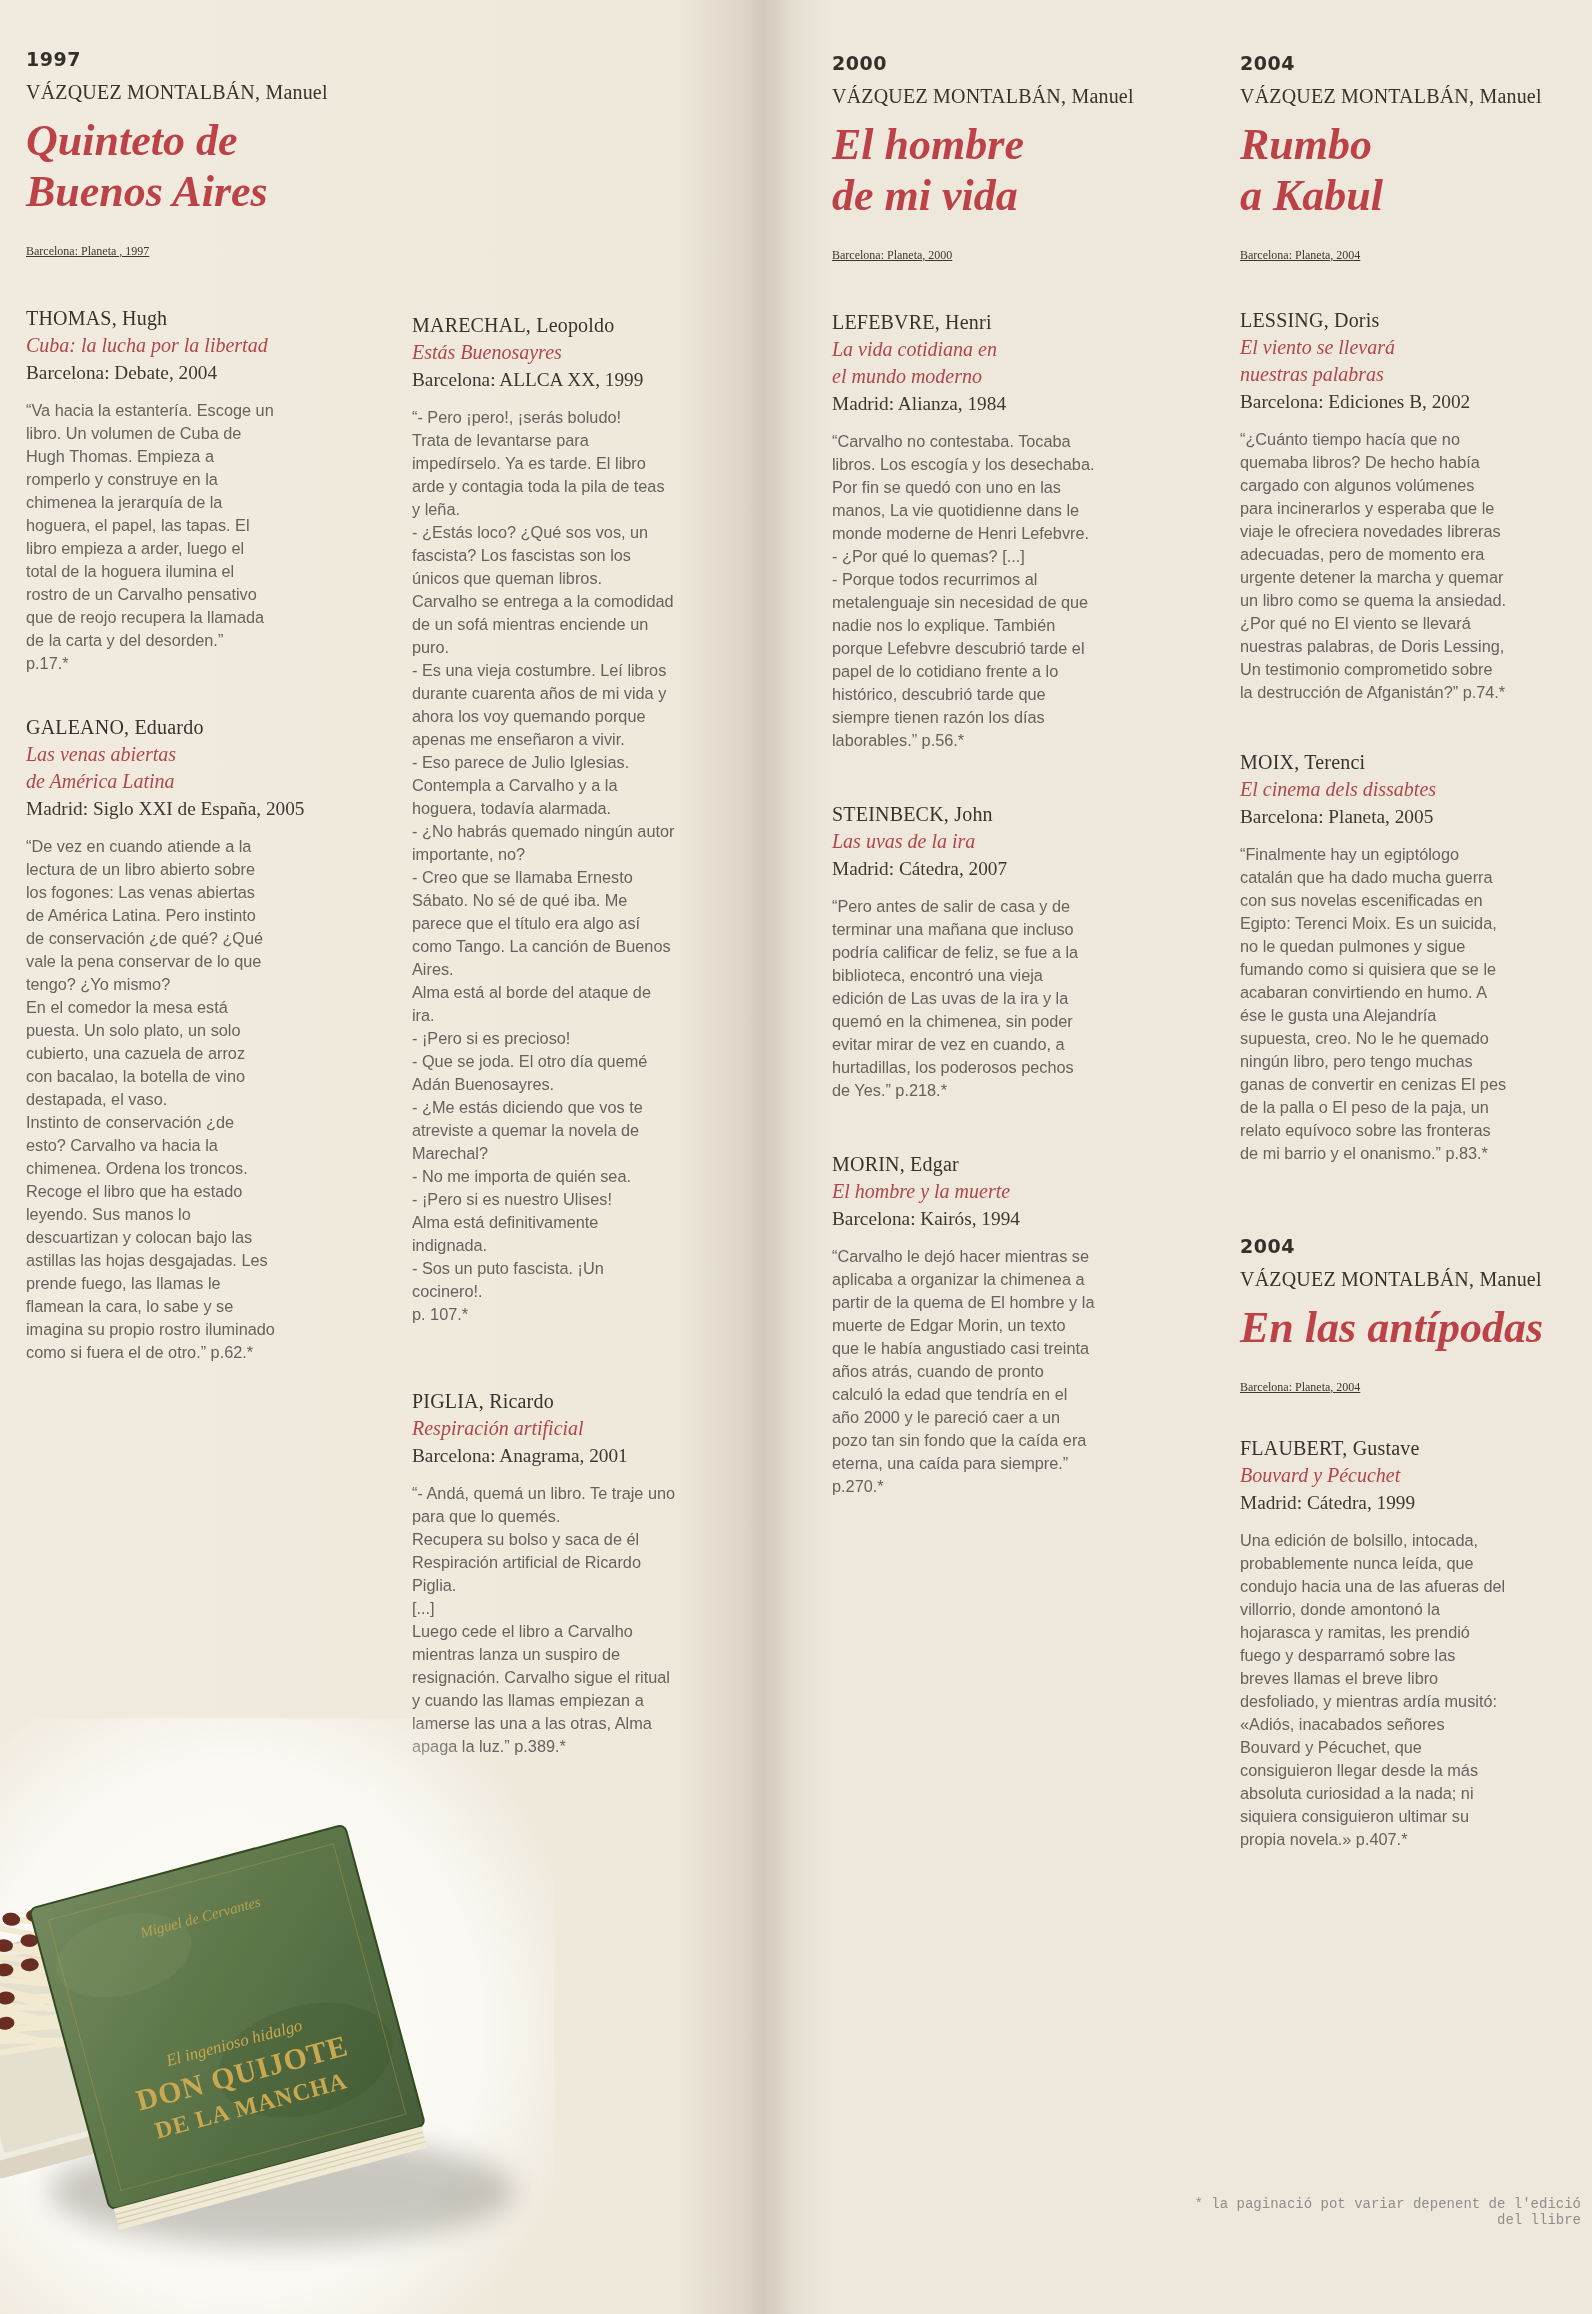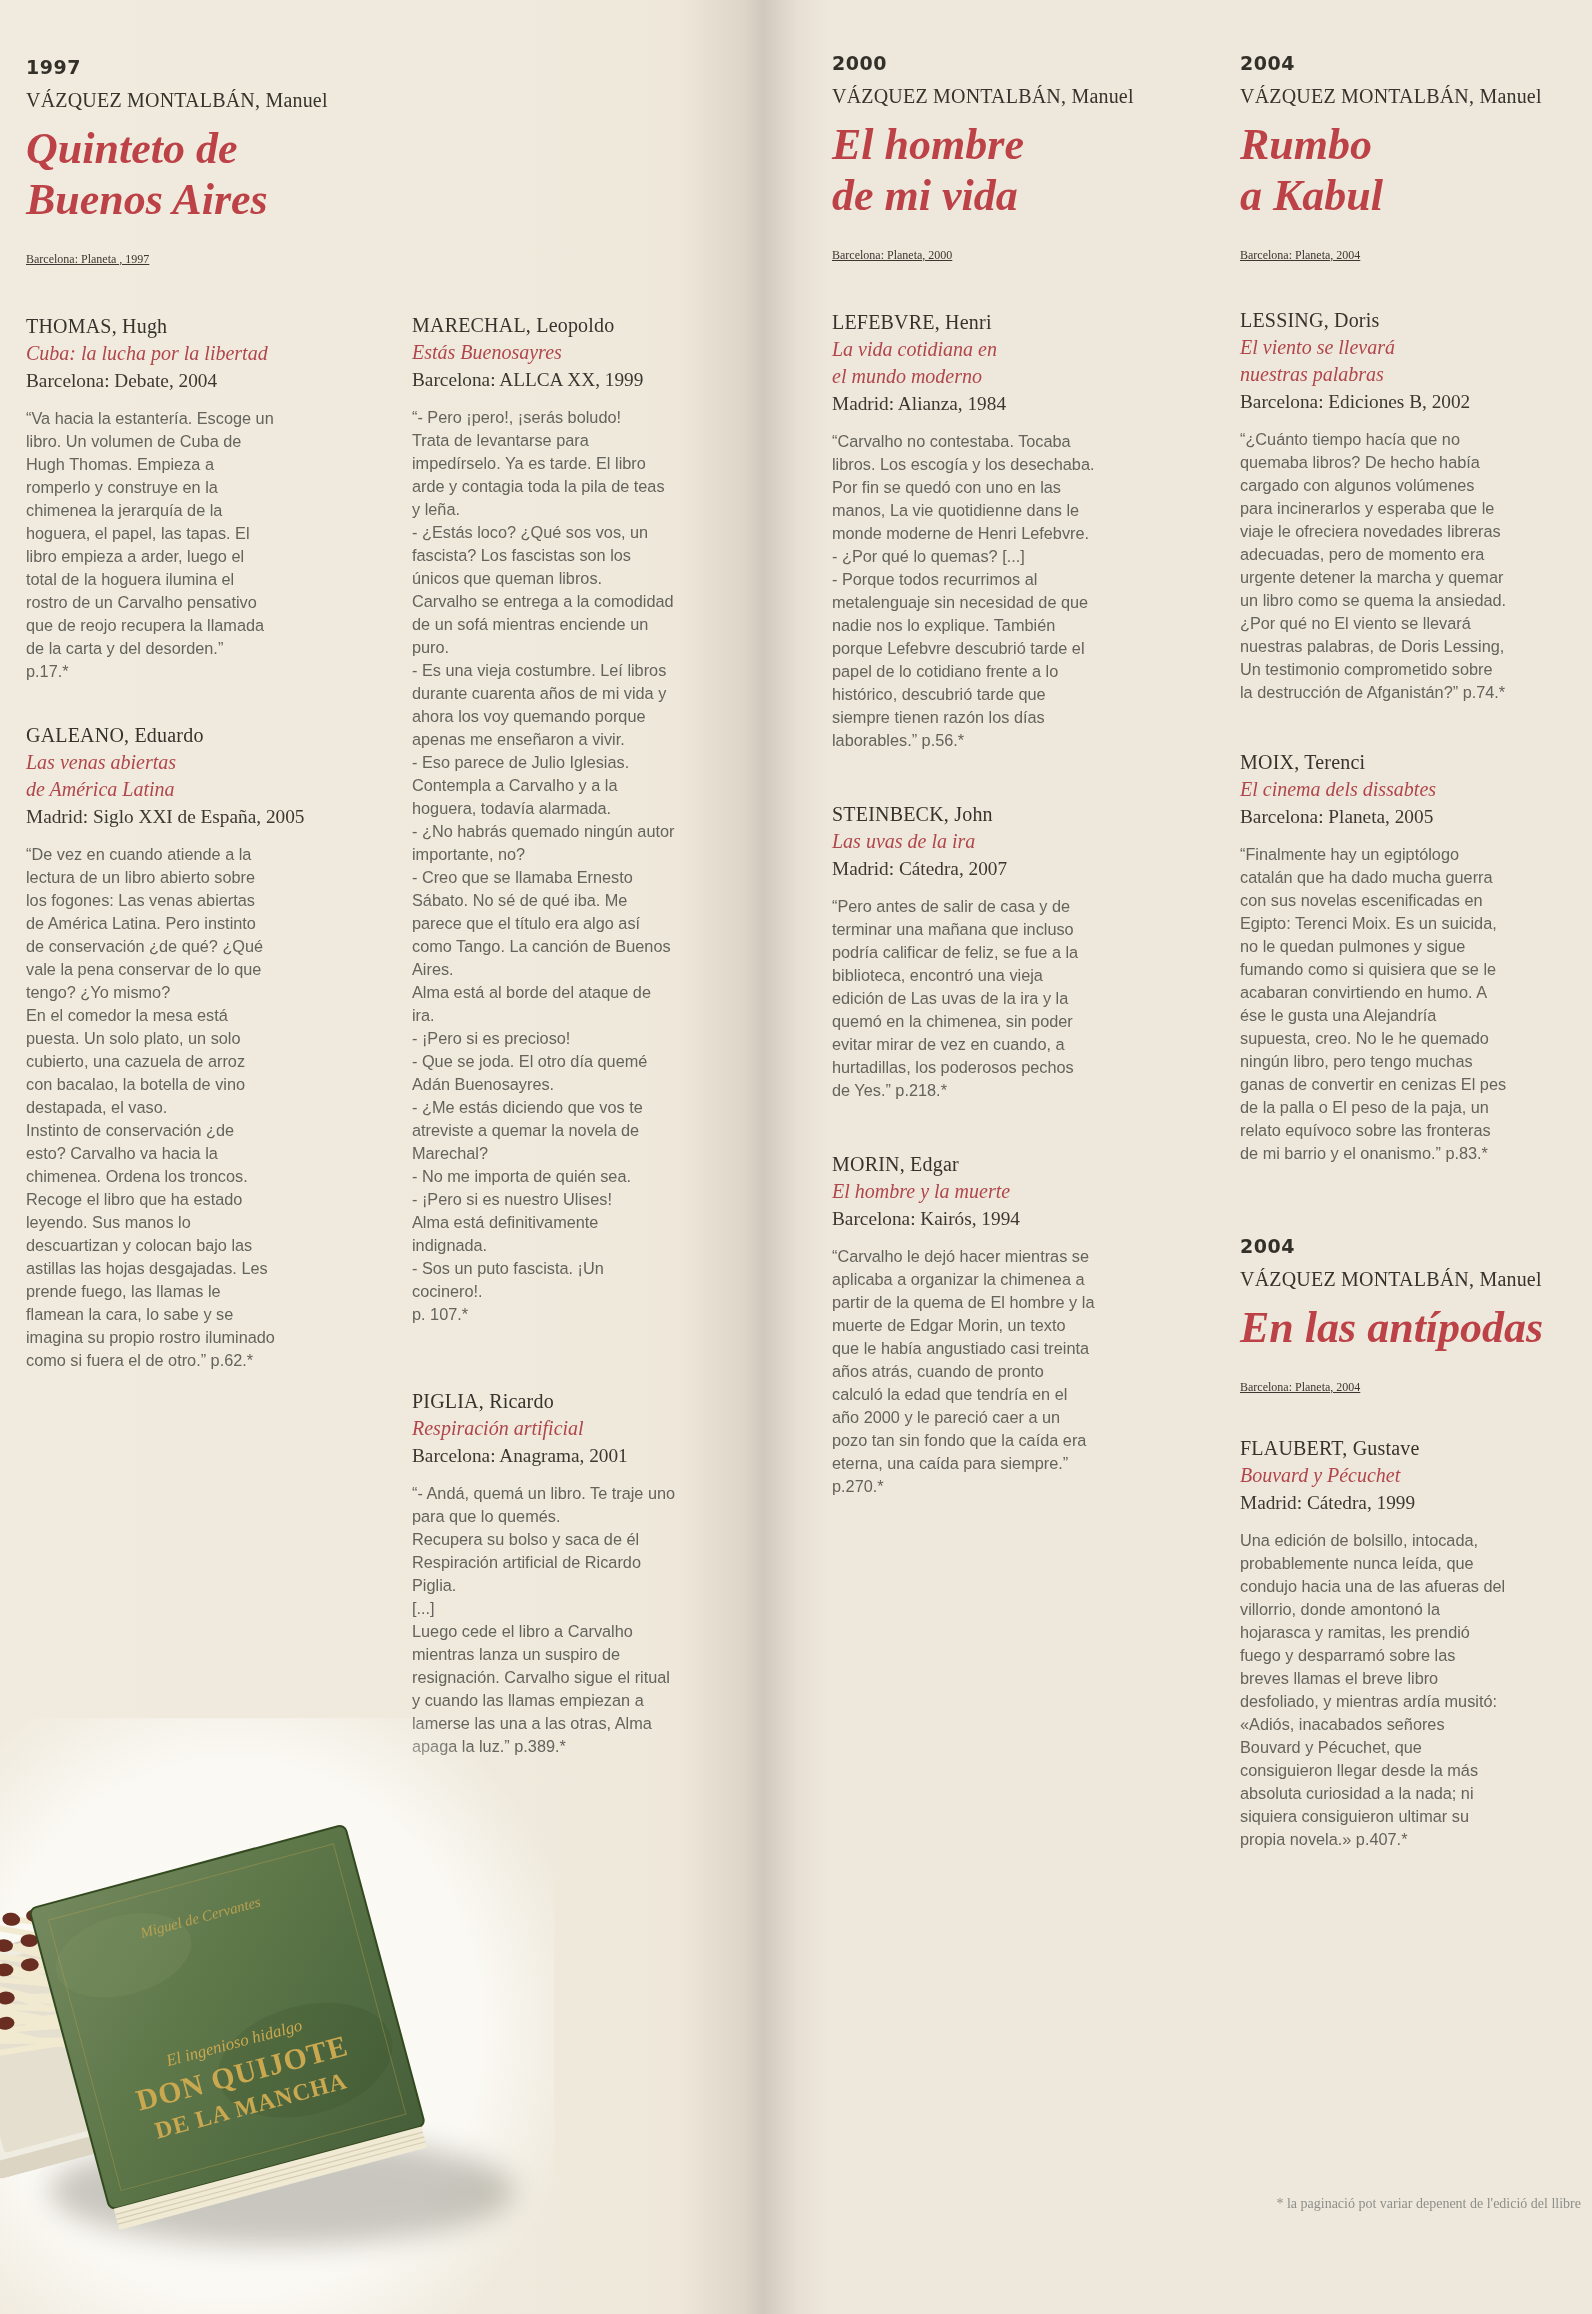--- a/index.html
+++ b/index.html
@@ -33,31 +33,31 @@
     font-style:italic; font-size:20px; line-height:27px; color:#b0464b;
     margin-top:2px; white-space:pre;
   }
   .e-imprint { font-size:19.3px; line-height:24px; margin-top:2px; color:#3b3831; white-space:pre; }
   .quote {
     font-family:"Liberation Sans", sans-serif; font-size:16.3px; line-height:23px;
     color:#64635c; white-space:pre-line; margin:14px 0 0 0;
   }
   .footnote {
     position:absolute; left:1183px; top:2196px; width:398px; text-align:right;
-    font-family:Liberation Serif, serif; font-size:14px; color:#8e8e89;
+    font-family:Liberation Mono, monospace; font-size:14px; color:#8e8e89;
   }
   .photo { position:absolute; left:0; top:1718px; width:554px; height:597px; }
 </style>
 </head>
 <body>
 
 <div class="page">
   <div class="page-fold"></div>
 
-  <section class="col" style="left:26px; top:55px; width:249px">
+  <section class="col" style="left:26px; top:47px; width:249px">
     <div class="year">1997</div>
     <div class="author-caps">VÁZQUEZ MONTALBÁN, Manuel</div>
     <h1 class="big-title">Quinteto de
 Buenos Aires</h1>
     <div class="h-imprint">Barcelona: Planeta , 1997</div>
 
     <article class="entry" style="margin-top:42px">
       <div class="e-author">THOMAS, Hugh</div>
       <div class="e-title">Cuba: la lucha por la libertad</div>
       <div class="e-imprint">Barcelona: Debate, 2004</div>

